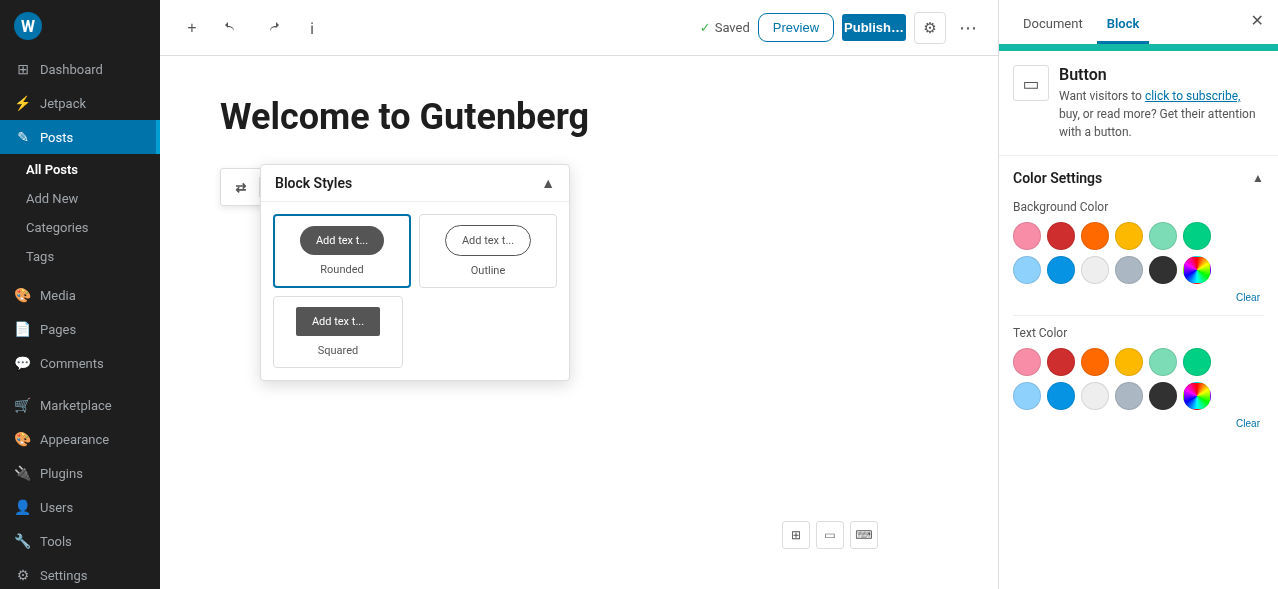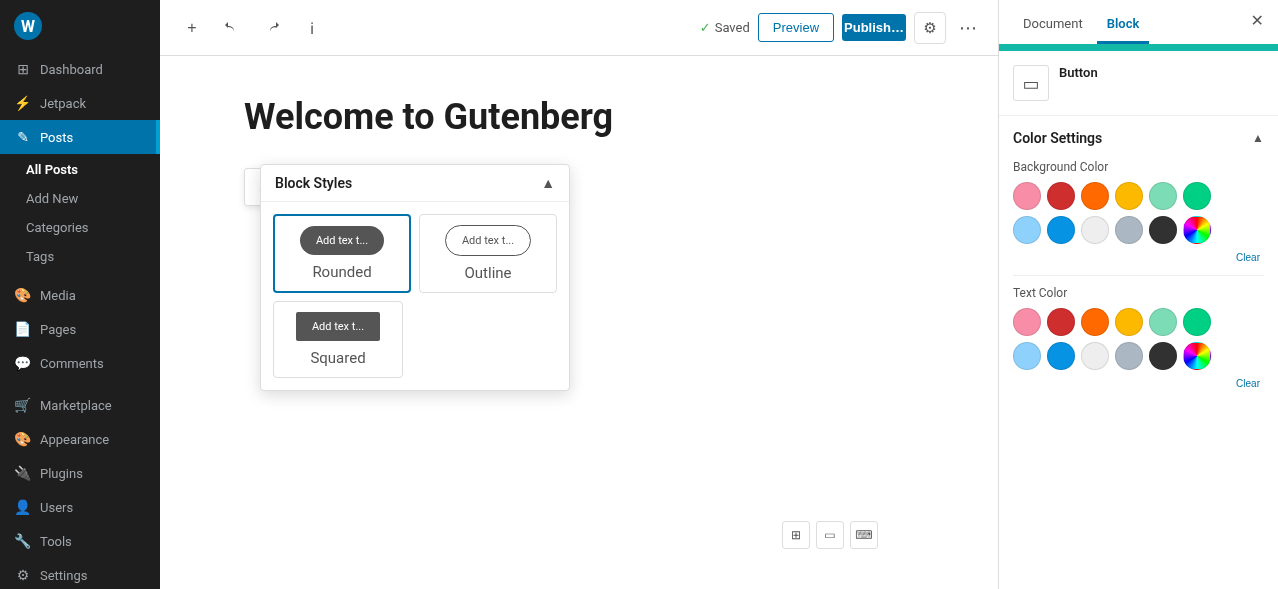--- a/index.html
+++ b/index.html
@@ -87,21 +87,21 @@
     .toolbar-saved {
       display: flex; align-items: center; gap: 4px;
       font-size: 13px; color: #555;
     }
     .toolbar-saved .check { color: #46b450; }
     .btn-preview {
       padding: 6px 14px;
       border: 1px solid #0073aa;
       background: #fff;
       color: #0073aa;
-      border-radius: 3px;
+      border-radius: 9px;
       font-size: 13px;
       cursor: pointer;
       font-weight: 500;
     }
     .btn-publish {
       padding: 6px 2px;
       border: none;
       background: #0073aa;
       color: #fff;
       border-radius: 3px;
@@ -120,21 +120,21 @@
     .toolbar-more {
       width: 28px; height: 28px;
       border: none; background: transparent;
       cursor: pointer; color: #555; font-size: 18px;
       display: flex; align-items: center; justify-content: center;
     }
 
     
     #editor {
       flex: 1;
-      padding: 40px 84px;
+      padding: 40px 60px;
       overflow-y: auto;
       position: relative;
     }
     .post-title {
       font-size: 36px;
       font-weight: 700;
       color: #1e1e1e;
       margin-bottom: 30px;
     }
 
@@ -189,21 +189,21 @@
     }
     .style-option {
       border: 1px solid #ddd;
       border-radius: 4px;
       padding: 10px;
       cursor: pointer;
       display: flex; flex-direction: column; align-items: center; gap: 8px;
     }
     .style-option.selected { border: 2px solid #0073aa; }
     .style-option-label {
-      font-size: 15px; color: #555;
+      font-size: 11px; color: #555;
     }
     .style-preview-rounded {
       background: #555;
       border-radius: 999px;
       padding: 8px 16px;
       color: #fff;
       font-size: 11px;
       text-align: center;
     }
     .style-preview-outline {
@@ -274,21 +274,21 @@
     }
     .block-icon-box {
       width: 36px; height: 36px;
       border: 1px solid #ddd;
       border-radius: 3px;
       display: flex; align-items: center; justify-content: center;
       color: #555; font-size: 18px;
       flex-shrink: 0;
     }
     .block-info-text {}
-    .block-info-title { font-size: 13px; font-weight: 600; color: #1e1e1e; }
+    .block-info-title { font-size: 16px; font-weight: 600; color: #1e1e1e; }
     .block-info-desc { font-size: 12px; color: #555; margin-top: 3px; line-height: 1.5; }
     .block-info-desc a { color: #0073aa; text-decoration: underline; }
 
     
     .color-settings-section {
       padding: 14px;
     }
     .color-section-header {
       display: flex; align-items: center; justify-content: space-between;
       font-size: 14px; font-weight: 600; color: #1e1e1e;
@@ -508,20 +508,23 @@
     <div class="panel-tab active">
       <span>Block</span>
     </div>
     <button class="panel-close">✕</button>
   </div>
 
   <div class="block-info">
     <div class="block-icon-box">▭</div>
     <div class="block-info-text">
       <div class="block-info-title">Button</div>
+      <div class="block-info-desc">
+        Want visitors to <a href="#">click to subscribe,</a> buy, or read more? Get their attention with a button.
+      </div>
     </div>
   </div>
 
   <div class="color-settings-section">
     <div class="color-section-header">
       <span>Color Settings</span>
       <span class="chevron">▲</span>
     </div>
 
     <div class="color-subsection-title">Background Color</div>

